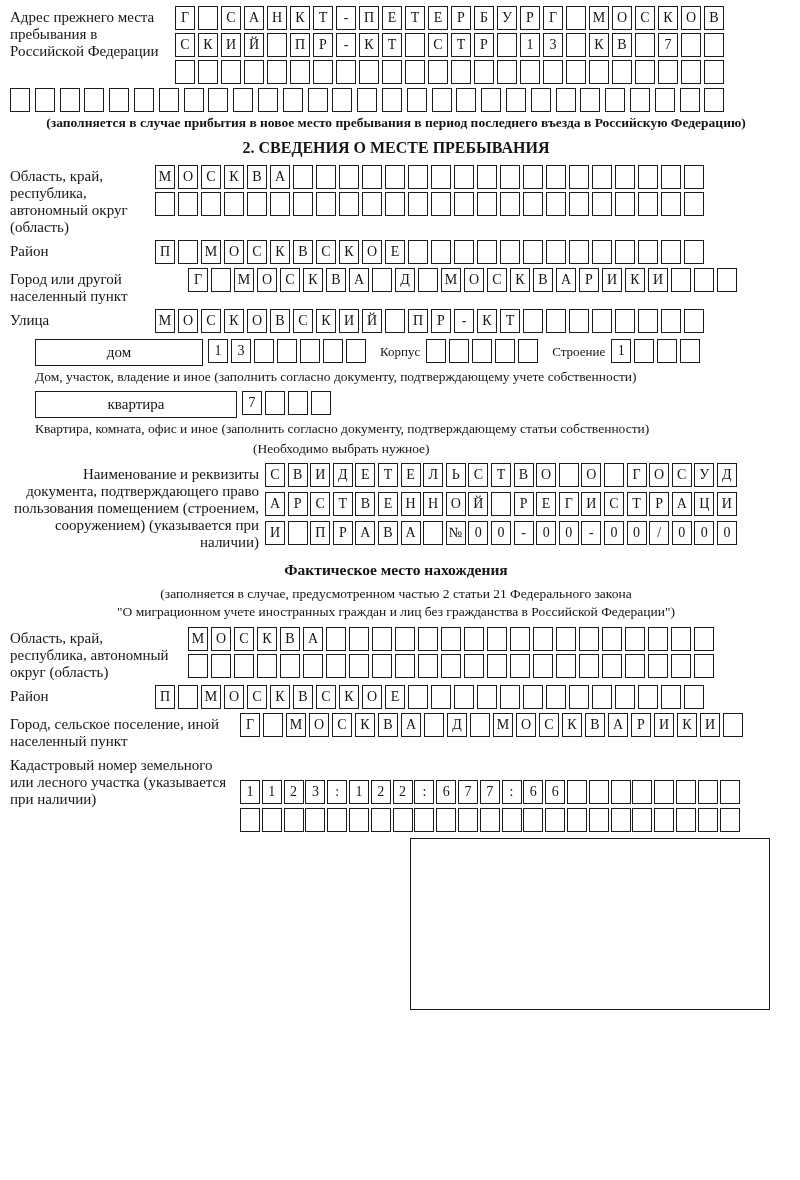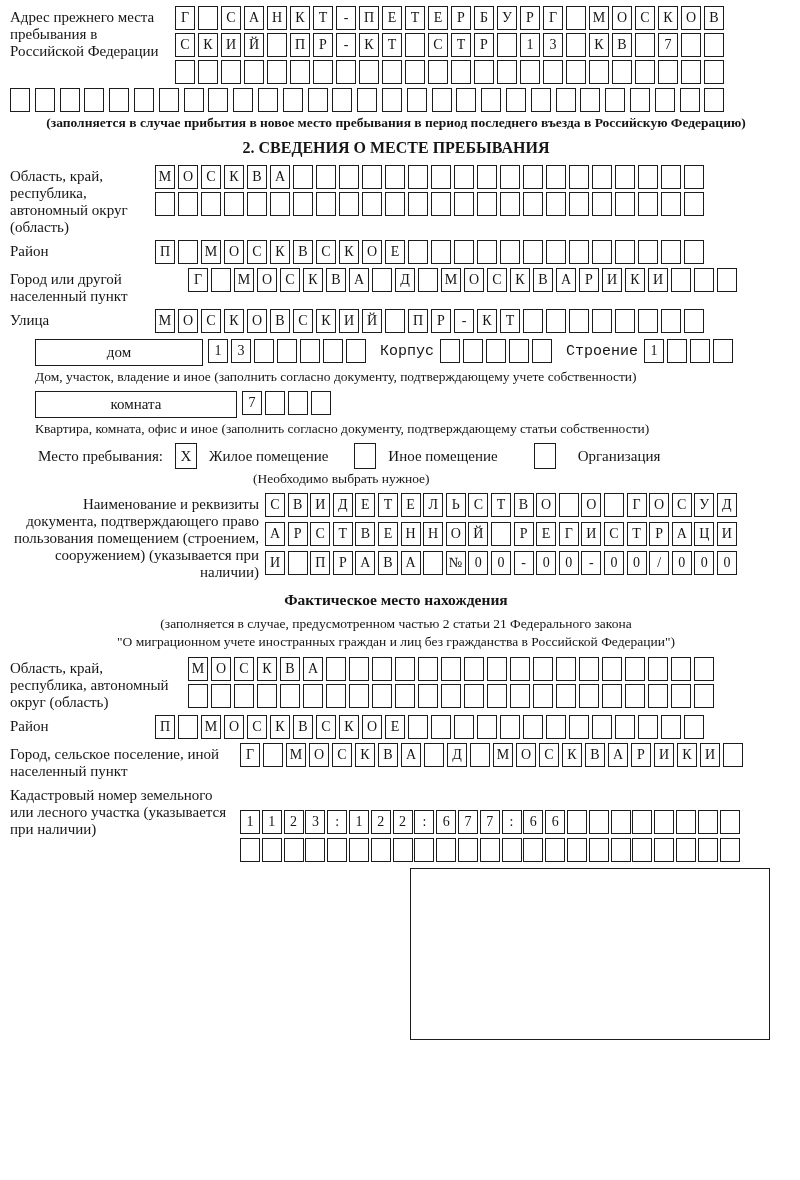--- a/index.html
+++ b/index.html
@@ -30,21 +30,21 @@
   .footnote.indent{margin:1px 0 3px 25px;}
 
   .sec-title{text-align:center;font-weight:bold;font-size:16px;margin:8px 0 8px 0;}
   .sub-title{text-align:center;font-weight:bold;font-size:15.5px;margin:10px 0 6px 0;}
   .center-note{text-align:center;font-size:13.5px;line-height:18px;}
 
   .housebox{box-sizing:border-box;border:1.5px solid #1c1c1c;height:27px;
             font-size:15px;line-height:24px;text-align:center;margin-right:5px;}
   .hb-dom{flex:0 0 168px;width:168px;}
   .hb-kv{flex:0 0 202px;width:202px;}
-  .inline-label{font-size:15px;line-height:25px;padding:0 6px 0 14px;font-family:Liberation Mono, monospace;}
+  .inline-label{font-size:13px;line-height:25px;padding:0 6px 0 14px;}
   .houserow{display:flex;align-items:flex-start;margin:6px 0 2px 25px;}
 
   .checkrow{display:flex;align-items:center;margin:6px 0 1px 28px;font-size:15px;}
   .checkbox{width:20px;height:24px;border:1.5px solid #1c1c1c;text-align:center;
             font-size:15px;line-height:24px;margin:0 12px;}
   .checkopt{display:flex;align-items:center;}
 
   .stamp-wrap{margin-left:395px;width:378px;margin-top:6px;}
   .stamp-box{box-sizing:border-box;margin-left:5px;width:360px;height:172px;border:1.6px solid #1c1c1c;}
   .stamp-note{text-align:center;font-size:13.8px;line-height:19px;margin-top:5px;}
@@ -344,45 +344,30 @@
     <div class="cellrow">
         <span class="cell">1</span>
         <span class="cell"></span>
         <span class="cell"></span>
         <span class="cell"></span>
       </div>
   </div>
   <div class="footnote indent">Дом, участок, владение и иное (заполнить согласно документу, подтверждающему учете собственности)</div>
 
   <div class="houserow">
-    <div class="housebox hb-kv">комната</div>
+    <div class="housebox hb-kv">квартира</div>
     <div class="cellrow">
         <span class="cell">7</span>
         <span class="cell"></span>
         <span class="cell"></span>
         <span class="cell"></span>
       </div>
   </div>
   <div class="footnote indent">Квартира, комната, офис и иное (заполнить согласно документу, подтверждающему статьи собственности)</div>
 
-  <div class="checkrow">
-    <span>Место пребывания:</span>
-    <span class="checkopt">
-      <span class="checkbox">X</span>
-      <span>Жилое помещение</span>
-    </span>
-    <span class="checkopt" style="margin-left:14px;">
-      <span class="checkbox"></span>
-      <span>Иное помещение</span>
-    </span>
-    <span class="checkopt" style="margin-left:24px;">
-      <span class="checkbox" style="margin-right:22px;"></span>
-      <span>Организация</span>
-    </span>
-  </div>
   <div class="footnote" style="margin:1px 0 6px 243px;">(Необходимо выбрать нужное)</div>
 
   <div class="frow">
     <div class="flabel w255">Наименование и реквизиты документа, подтверждающего право пользования помещением (строением, сооружением) (указывается при наличии)</div>
     <div class="rows" style="gap:5px;">
       <div class="cellrow gap-sm">
           <span class="cell">С</span>
           <span class="cell">В</span>
           <span class="cell">И</span>
           <span class="cell">Д</span>

